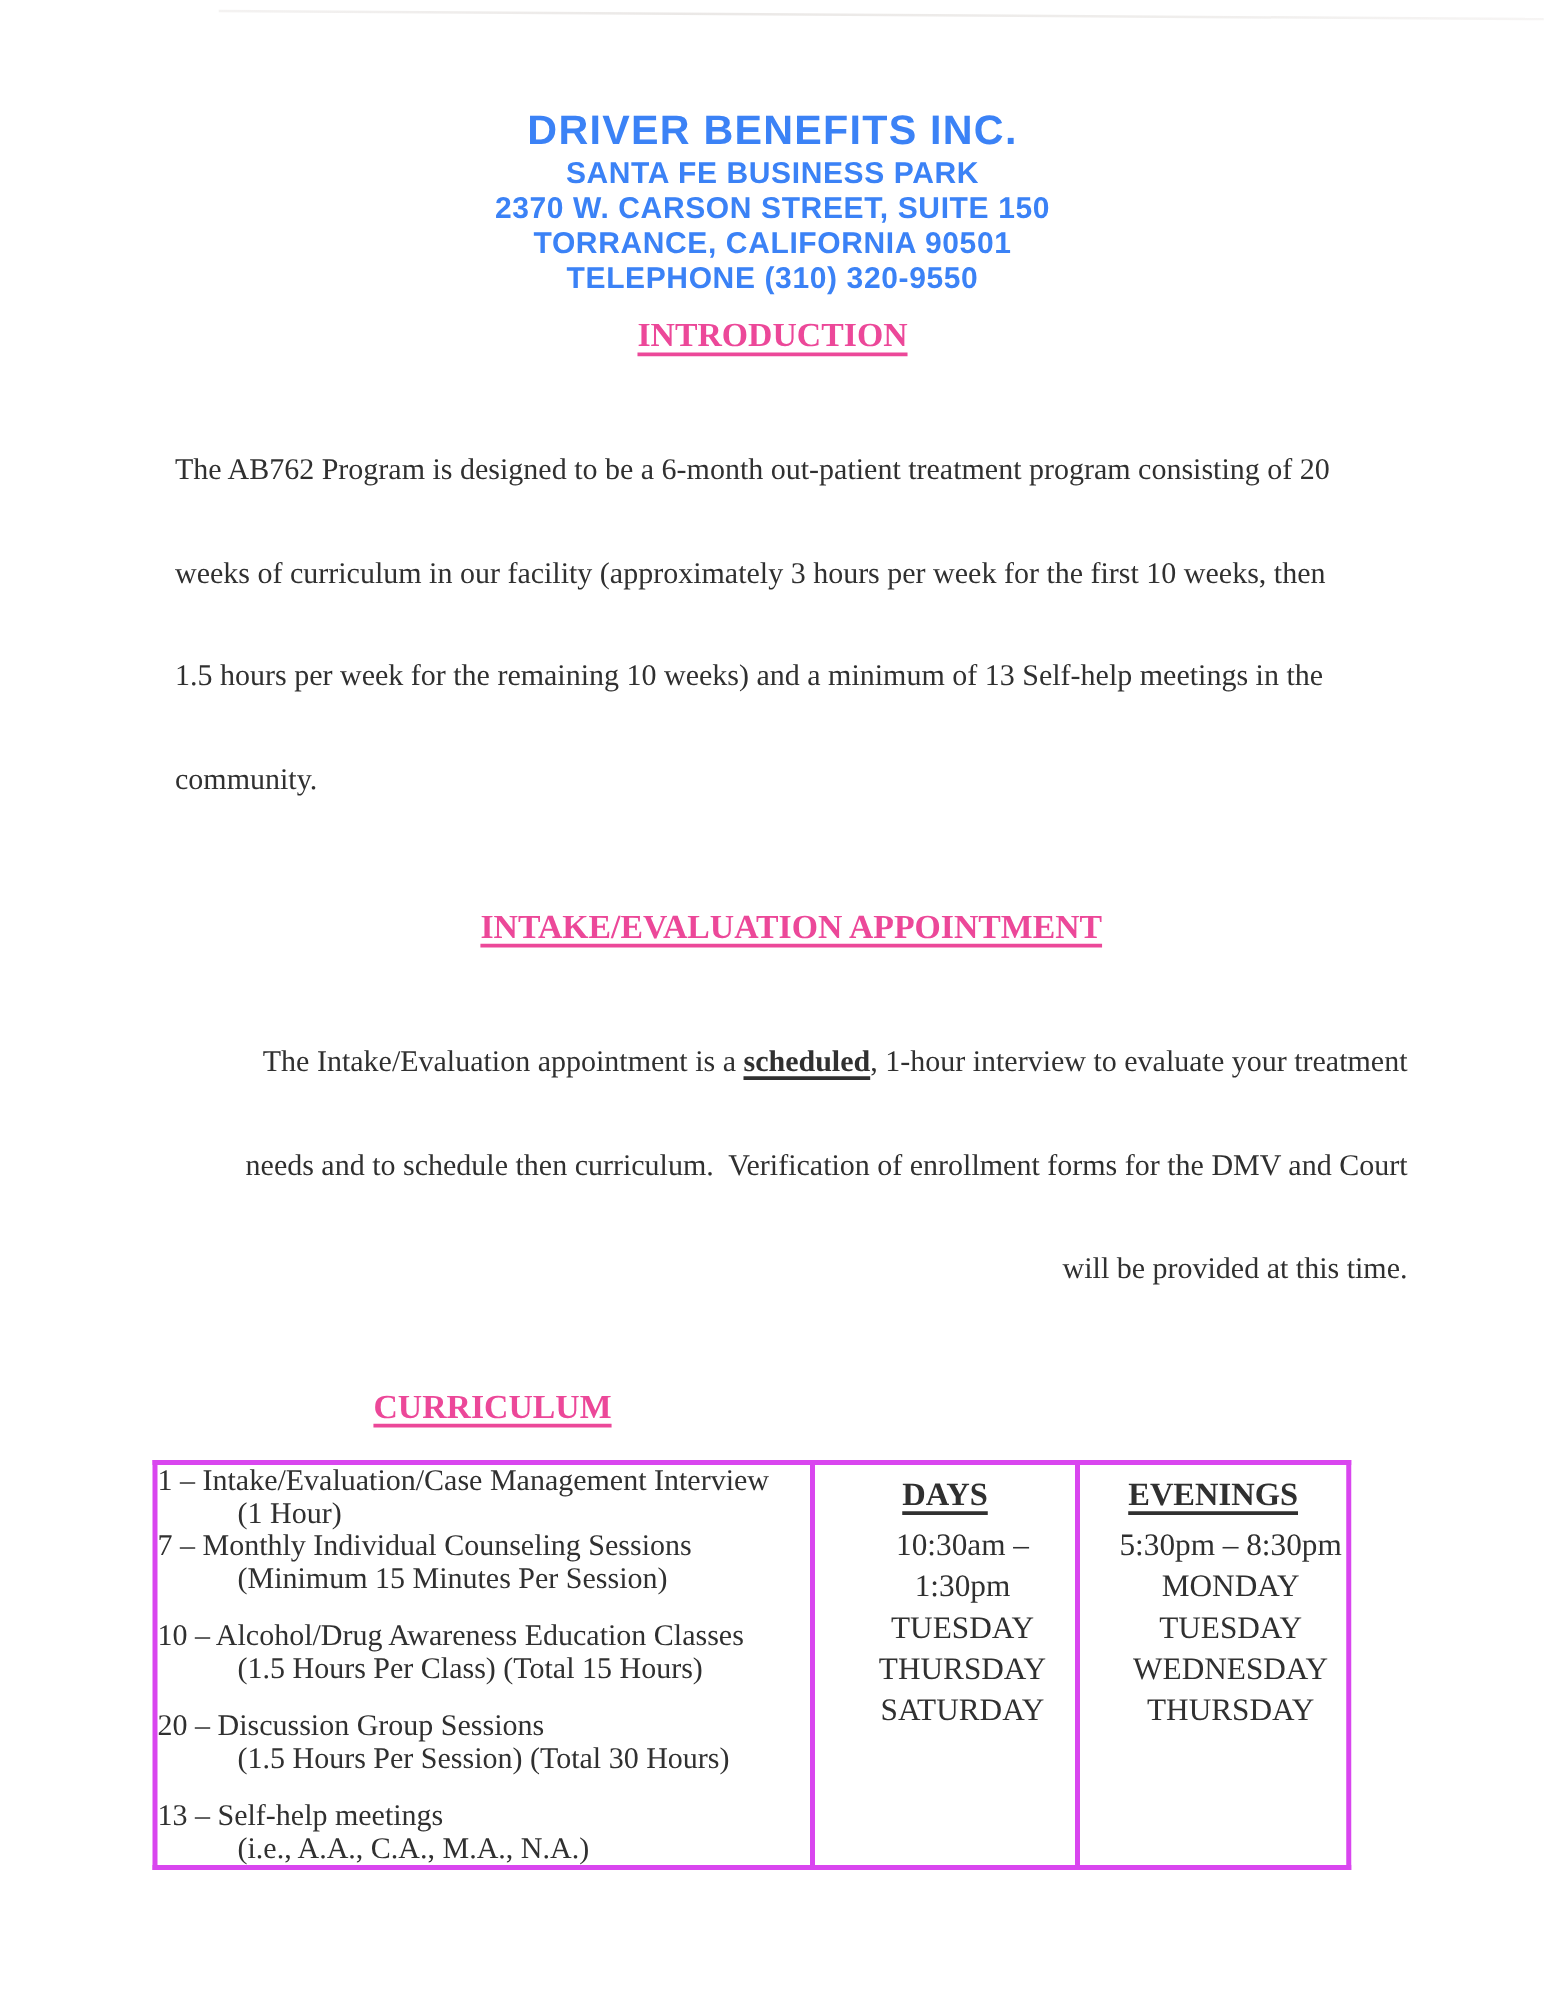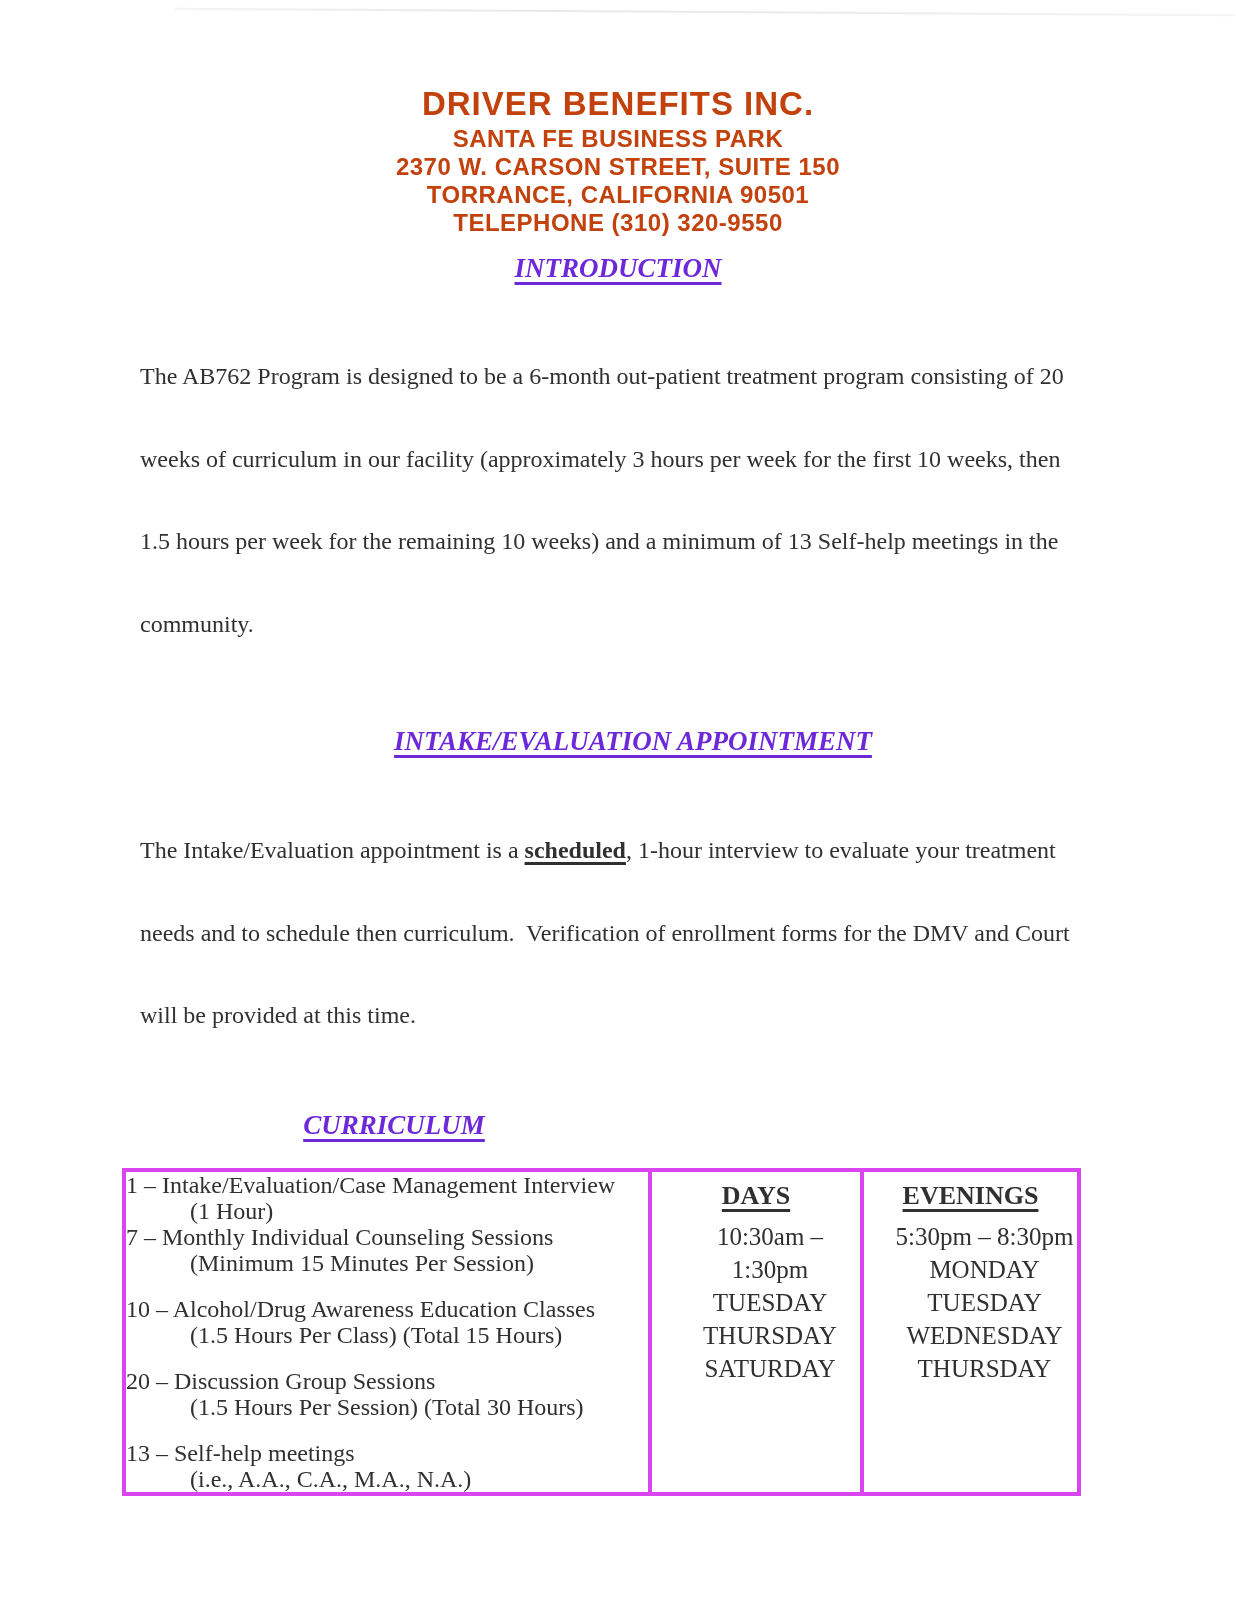--- a/index.html
+++ b/index.html
@@ -20,62 +20,61 @@
     height: 2px;
     background: linear-gradient(90deg, #f2f0ef, #e7e4e2 35%, #eceae8 70%, #f5f3f2);
     transform: rotate(0.35deg);
     opacity: 0.85;
   }
   .letterhead {
     padding-top: 85px;
     text-align: center;
     font-family: "Liberation Sans", sans-serif;
     font-weight: bold;
-    color: #c2410c;
+    color: #3b82f6;
   }
   .company { font-size: 33px; line-height: 38px; letter-spacing: 1px; margin-bottom: 2px; }
   .addr    { font-size: 24px; line-height: 28px; letter-spacing: 0.5px; }
 
   .doc-title {
     margin: 46px 0 0 0;
     text-align: center;
     font-size: 40px;
     line-height: 44px;
     font-weight: bold;
     color: #383838;
     letter-spacing: 0.5px;
   }
 
   .section-heading {
     text-align: center;
     font-size: 27px;
     line-height: 31px;
     font-weight: bold;
-    color: #6d28d9;
-    font-style: italic;
+    color: #ec4899;
   }
   .hu {
     text-decoration: underline;
     text-decoration-thickness: 2.5px;
     text-underline-offset: 5px;
   }
   .mt-intro-h  { margin-top: 16px; }
   .mt-intake-h { margin-top: 33px; }
 
   .content { padding: 0 110px 0 140px; }
 
   .para {
     font-size: 24px;
     line-height: 27.5px;
     white-space: pre-wrap;
     color: #303030;
   }
   .para .line { min-height: 27.5px; }
   .mt-intro-p { margin-top: 24px; }
-  .mt-intake-p { margin-top: 25px; }
+  .mt-intake-p { margin-top: 25px; text-align: right; }
   .mt-note1 { margin-top: 14px; }
 
   .bu {
     font-weight: bold;
     text-decoration: underline;
     text-decoration-thickness: 2.5px;
     text-underline-offset: 4px;
   }
 
   .two-col { display: flex; margin-top: 25px; }

